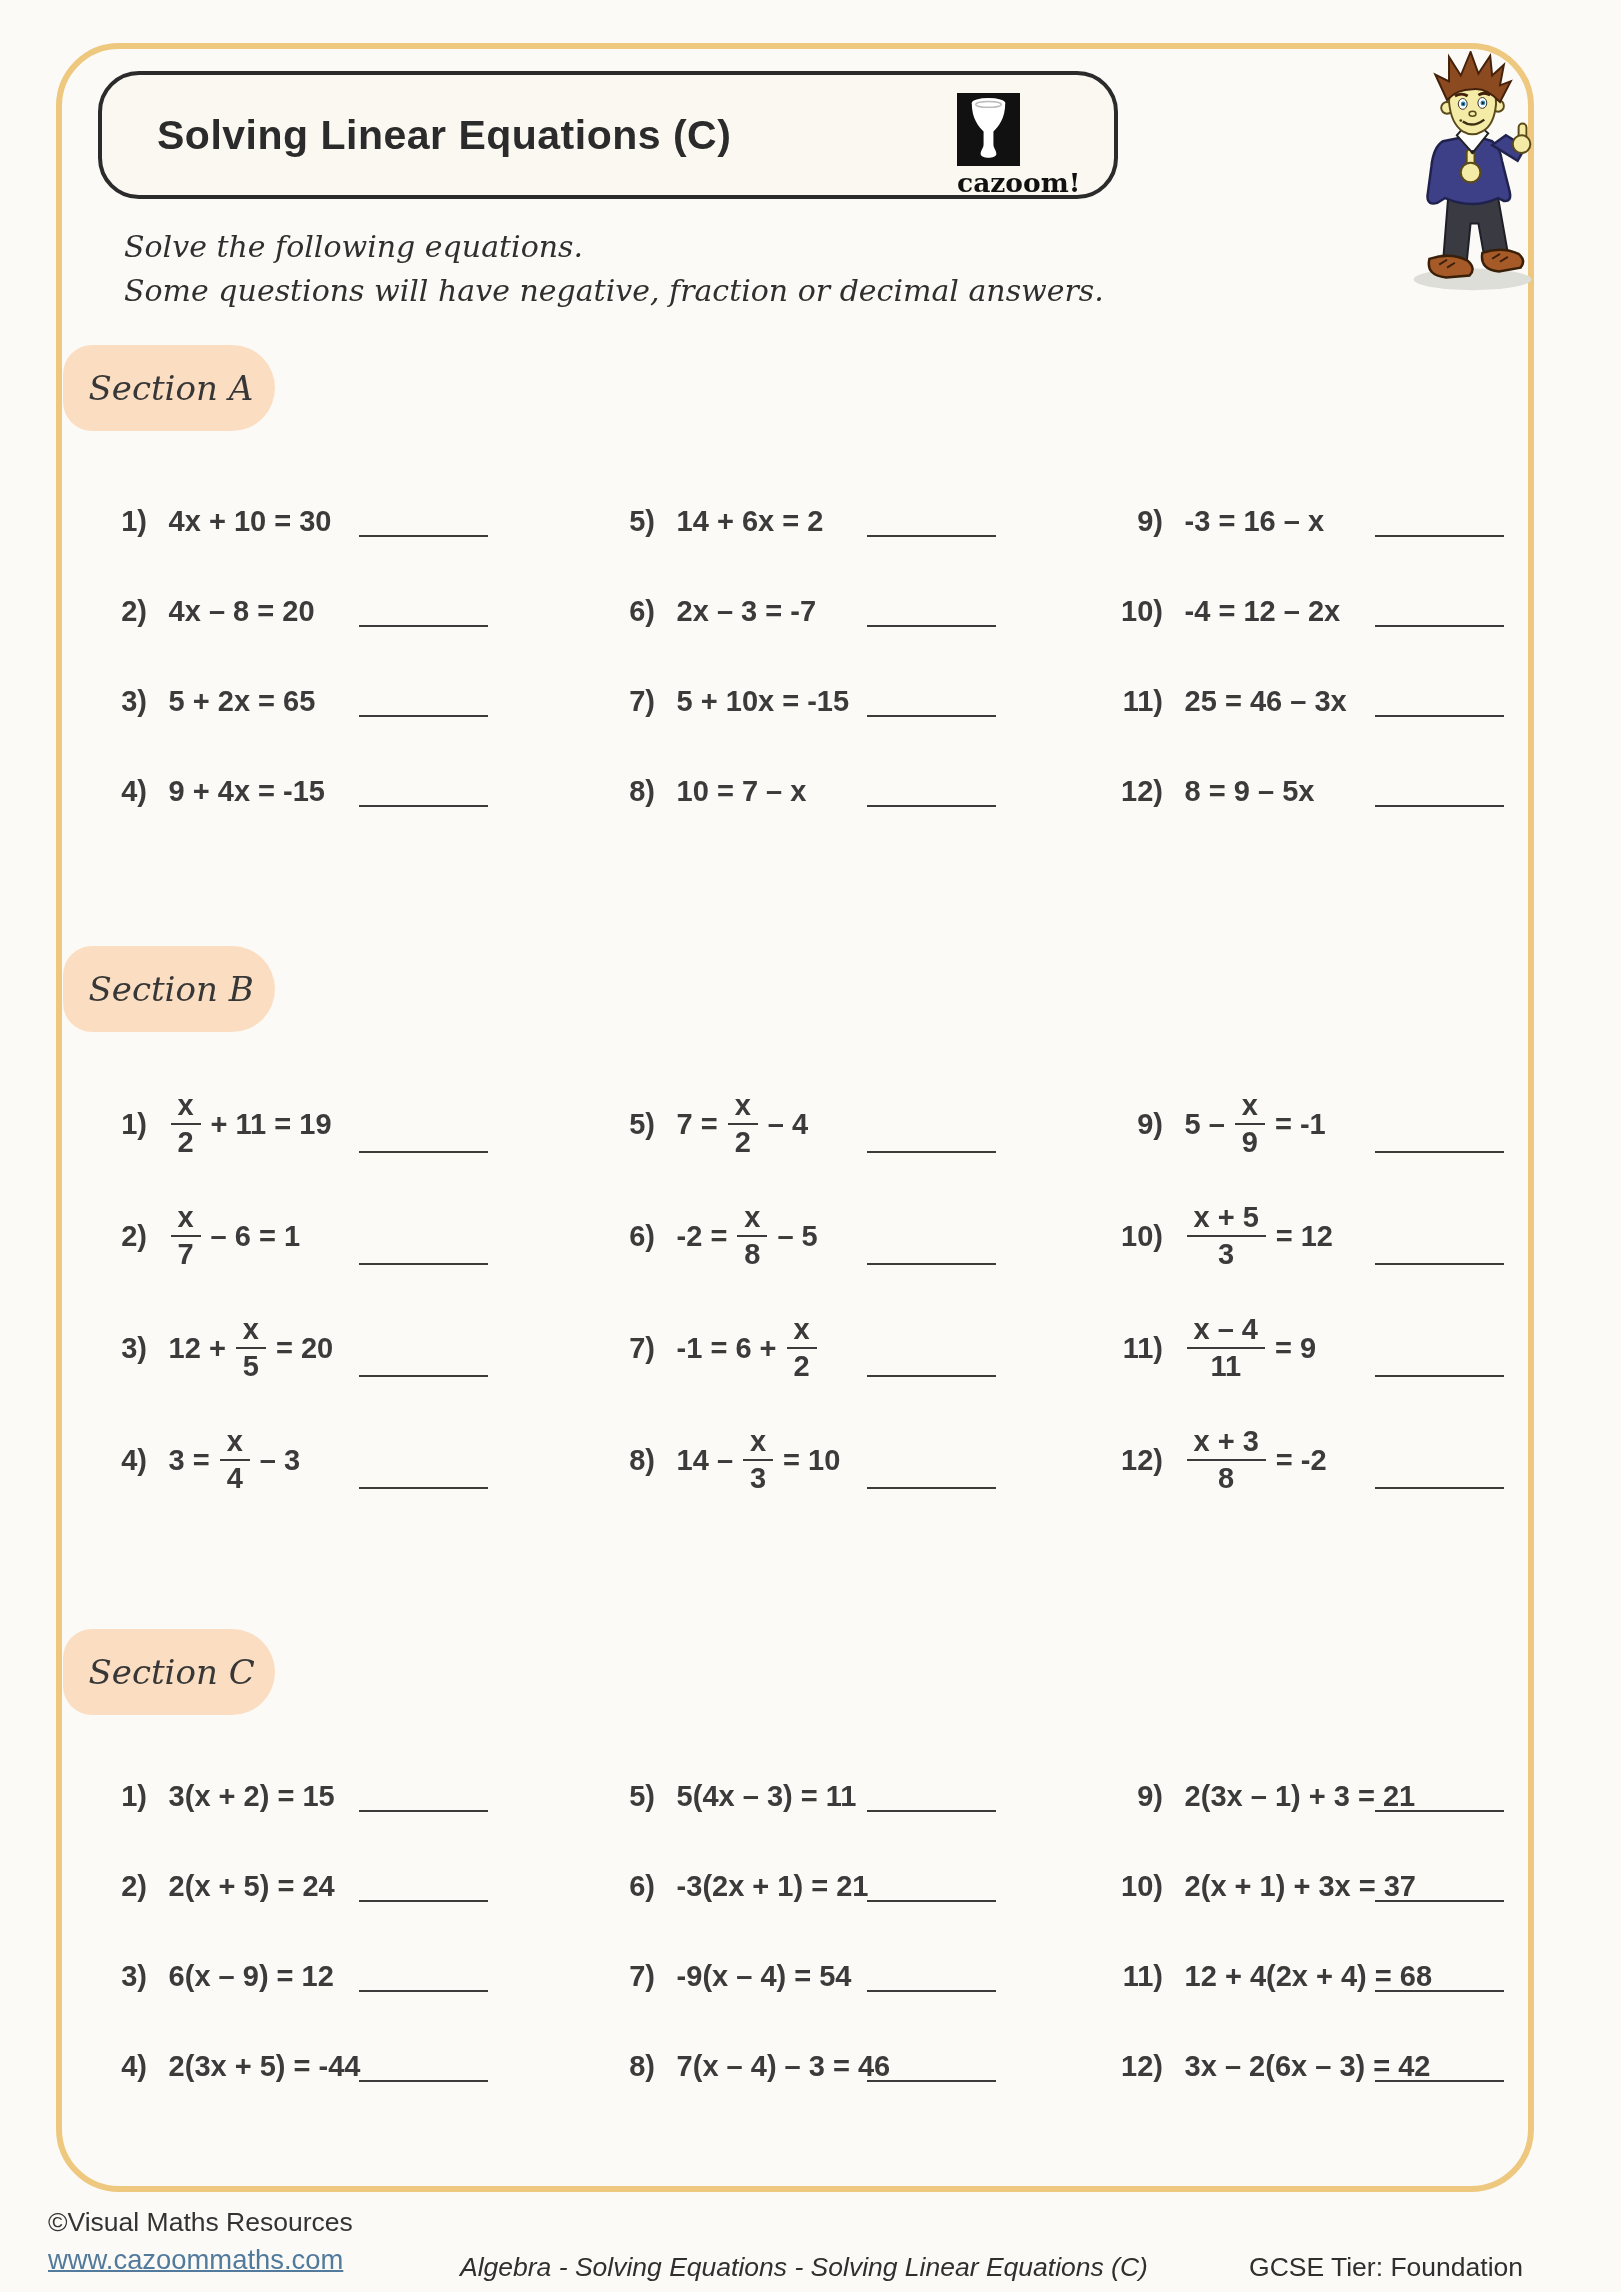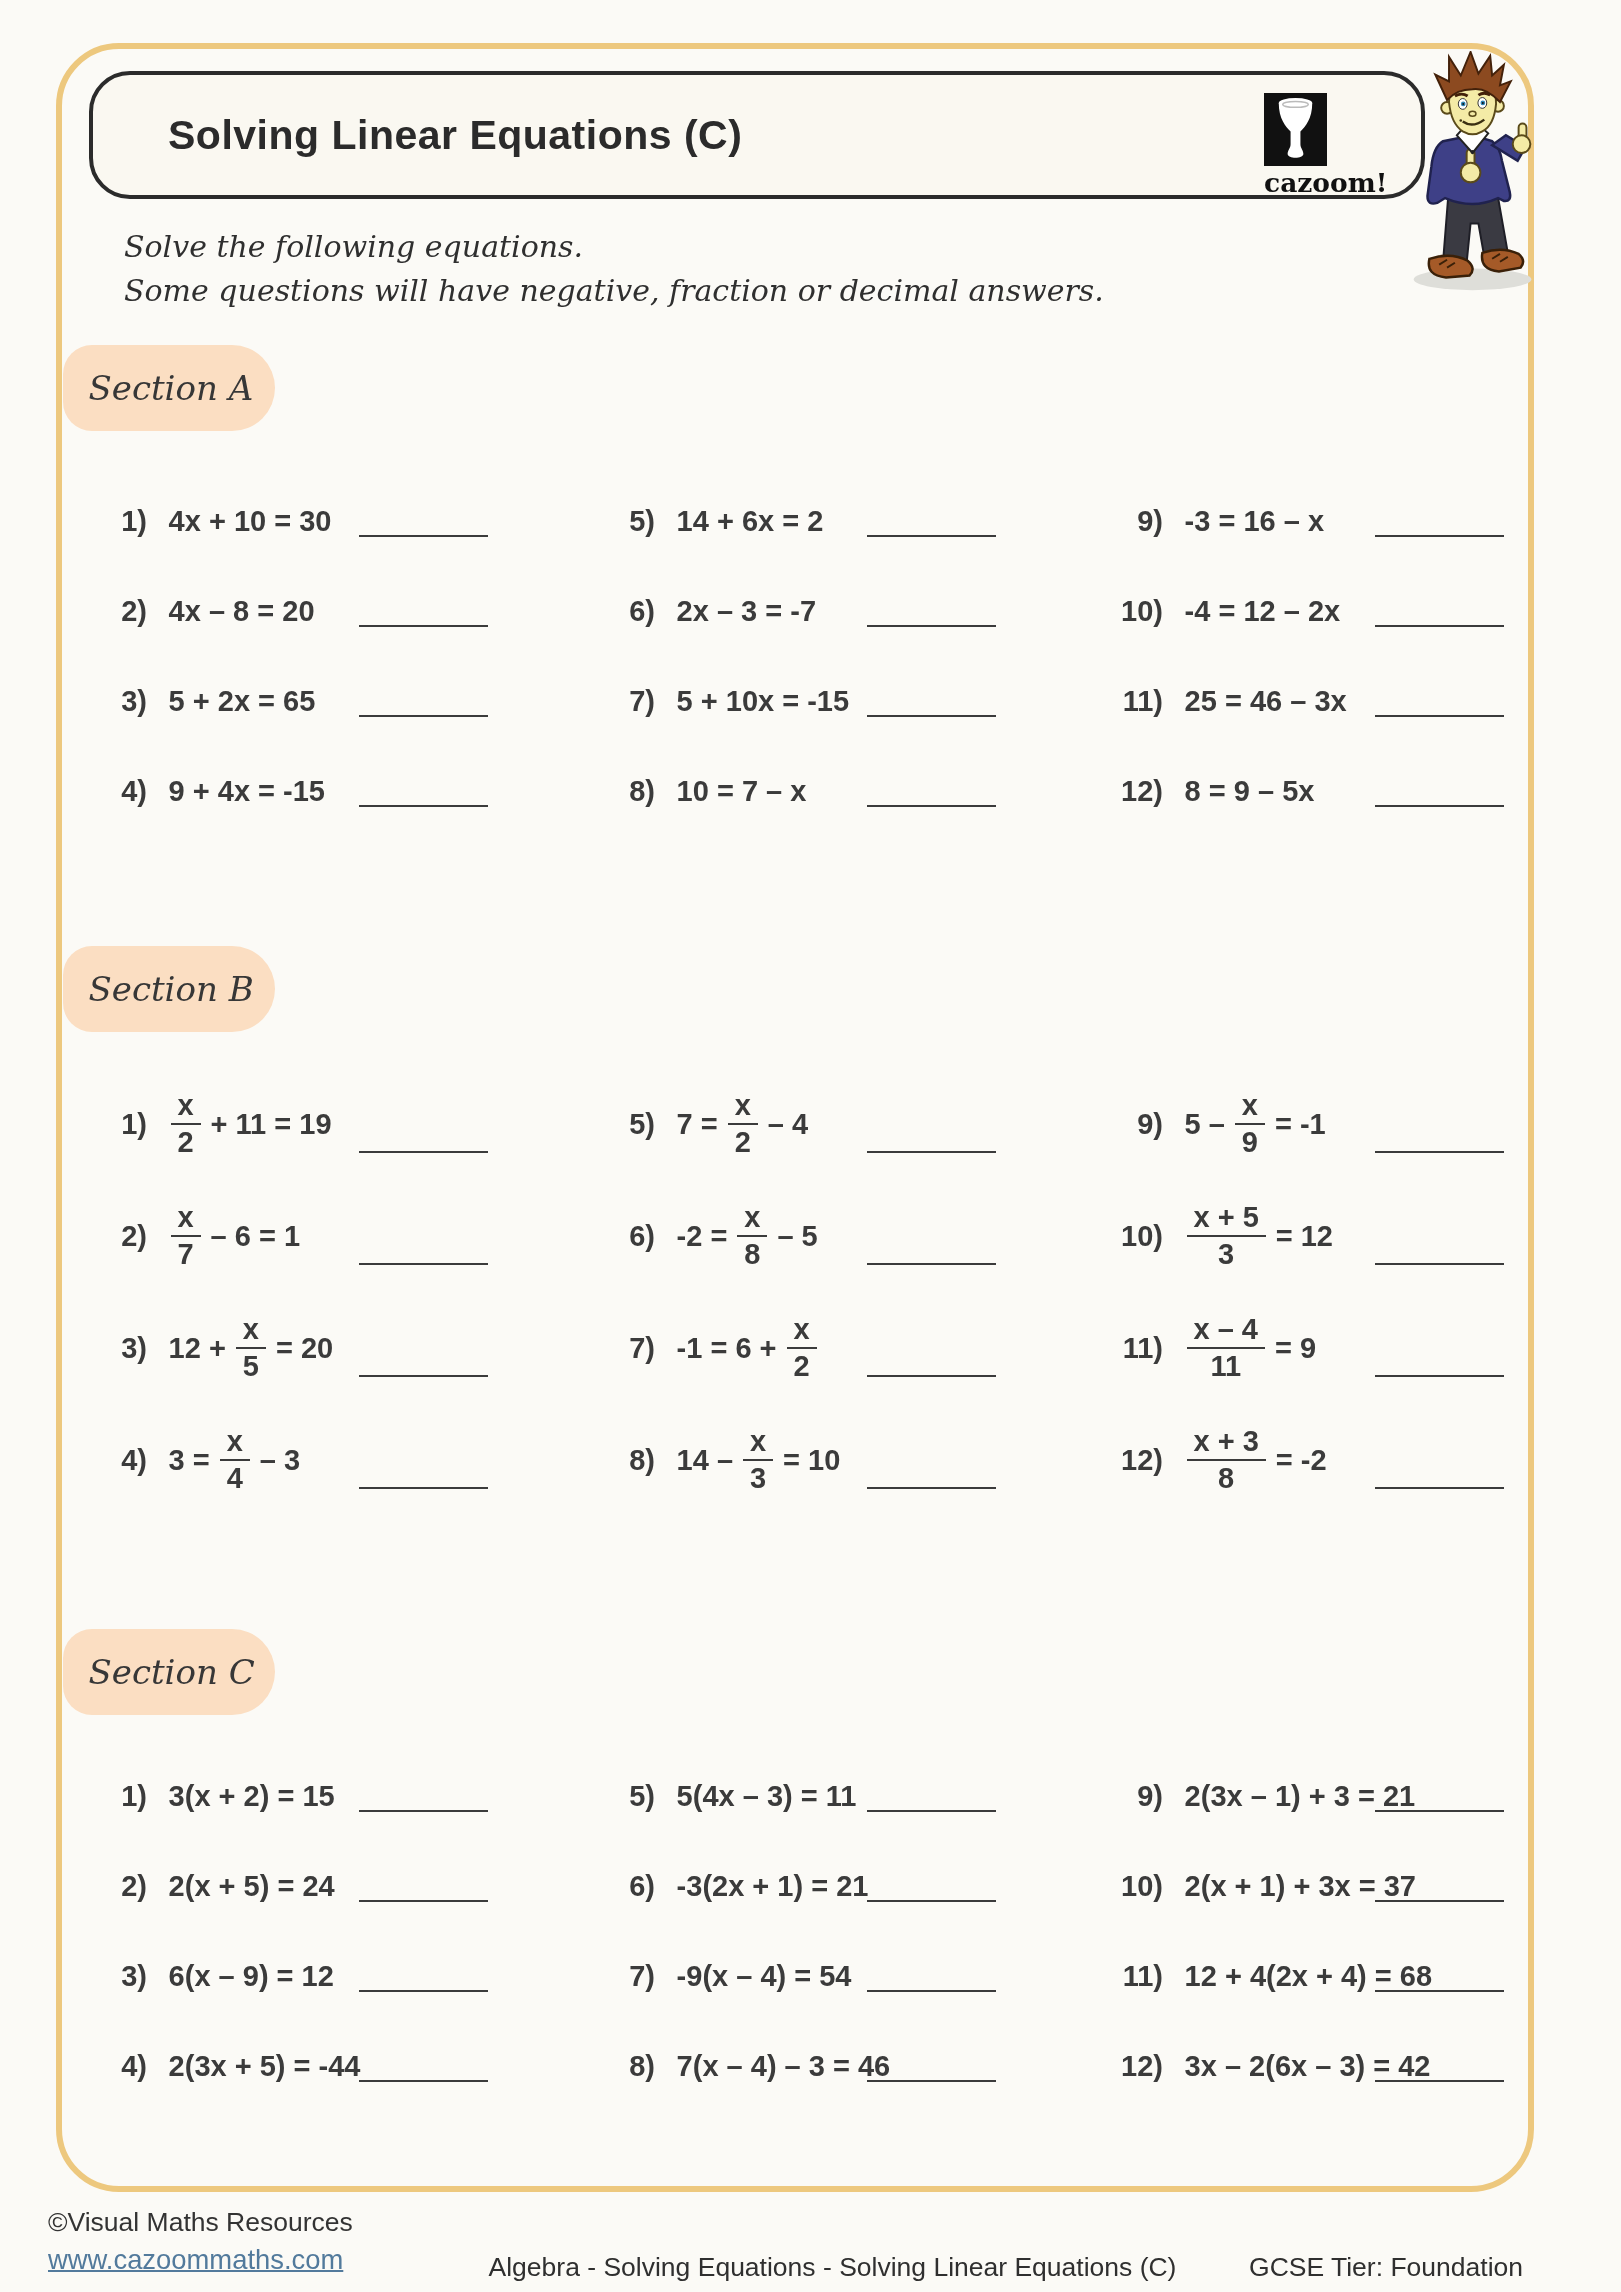--- a/index.html
+++ b/index.html
@@ -5,23 +5,23 @@
   :root{
     --paper:#FBFAF6; --frame:#EDC87E; --peach:#FBDEC2; --ink:#3B3B3B;
     --title-ink:#2B2B2B; --link:#527A9C; --box-bg:#FAF8F1;
   }
   *{margin:0;padding:0;box-sizing:border-box;}
   body{width:1621px;height:2293px;background:var(--paper);
        font-family:"Liberation Sans",sans-serif;color:var(--ink);position:relative;overflow:hidden;}
   .sheet{position:absolute;inset:0;}
   .frame{position:absolute;left:56px;top:43px;width:1478px;height:2149px;
          border:6.9px solid var(--frame);border-radius:63px;}
-  .title-box{position:absolute;left:89px;top:71px;width:1336px;height:128px;
+  .title-box{position:absolute;left:98px;top:71px;width:1020px;height:128px;
              background:var(--box-bg);border:4.9px solid var(--title-ink);border-radius:41px;
-             display:flex;align-items:center;padding-left:75px;}
+             display:flex;align-items:center;padding-left:55px;}
   .title-box h1{font-size:41px;font-weight:bold;color:var(--title-ink);letter-spacing:0.5px;}
   .logo{position:absolute;right:41px;top:17.6px;width:116px;display:flex;flex-direction:column;align-items:flex-start;}
   .logo-square{width:63px;height:73px;background:#111;display:flex;align-items:center;justify-content:center;}
   .logo-text{font-family:"DejaVu Serif",serif;font-weight:bold;font-size:26.5px;color:#111;margin-top:1px;}
   .mascot{position:absolute;left:1400px;top:51px;width:149px;height:247px;}
   .instr{position:absolute;left:124px;top:225px;font-family:"DejaVu Serif",serif;
          font-style:italic;font-size:30px;line-height:44px;color:#2f2f2f;}
   .section{position:absolute;left:0;width:1621px;}
   .sec-label{margin-left:63px;width:212px;height:86px;background:var(--peach);
              border-radius:33px 49px 49px 33px;display:flex;align-items:center;padding-left:25.5px;}
@@ -39,21 +39,21 @@
   .fden{padding-top:2.9px;}
   .ans{position:absolute;right:0;width:129px;height:0;border-bottom:2.9px solid var(--ink);}
   .compact .ans{top:calc(50% + 13.7px);}
   .tall .ans{top:calc(50% + 27.4px);}
   #sec-A{top:345px;} #sec-B{top:946px;} #sec-C{top:1629px;}
   #sec-A .qgrid{margin-top:45px;} #sec-B .qgrid{margin-top:36px;} #sec-C .qgrid{margin-top:36px;}
   .footer{position:absolute;left:48px;top:2207px;width:1509px;height:78px;font-size:26.5px;}
   .footer .copyright{position:absolute;left:0;top:0;color:#333;}
   .footer .site{position:absolute;left:0;top:37px;color:var(--link);text-decoration:underline;
                 text-decoration-thickness:2px;font-size:27.4px;}
-  .footer .crumb{position:absolute;left:412px;top:45px;width:745px;text-align:center;color:#2f2f2f;}
+  .footer .crumb{position:absolute;left:412px;top:45px;width:745px;text-align:left;color:#2f2f2f;font-style:italic;}
   .footer .tier{position:absolute;right:34px;top:45px;color:#2f2f2f;}
 </style>
 </head>
 <body>
 
 <div class="sheet">
 
   <div class="frame"></div>
 
   <div class="title-box">

